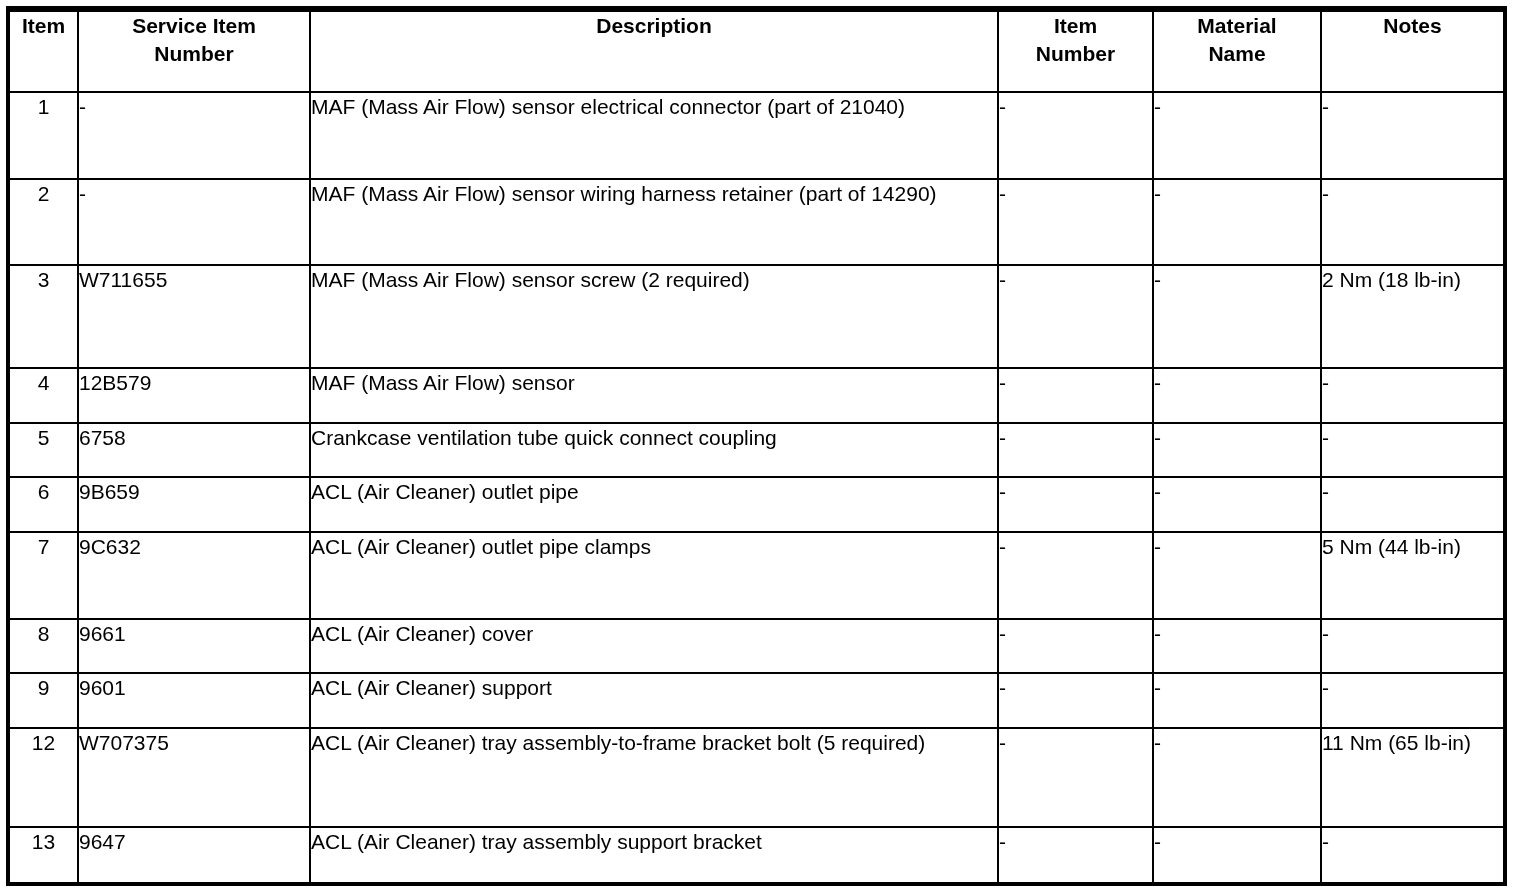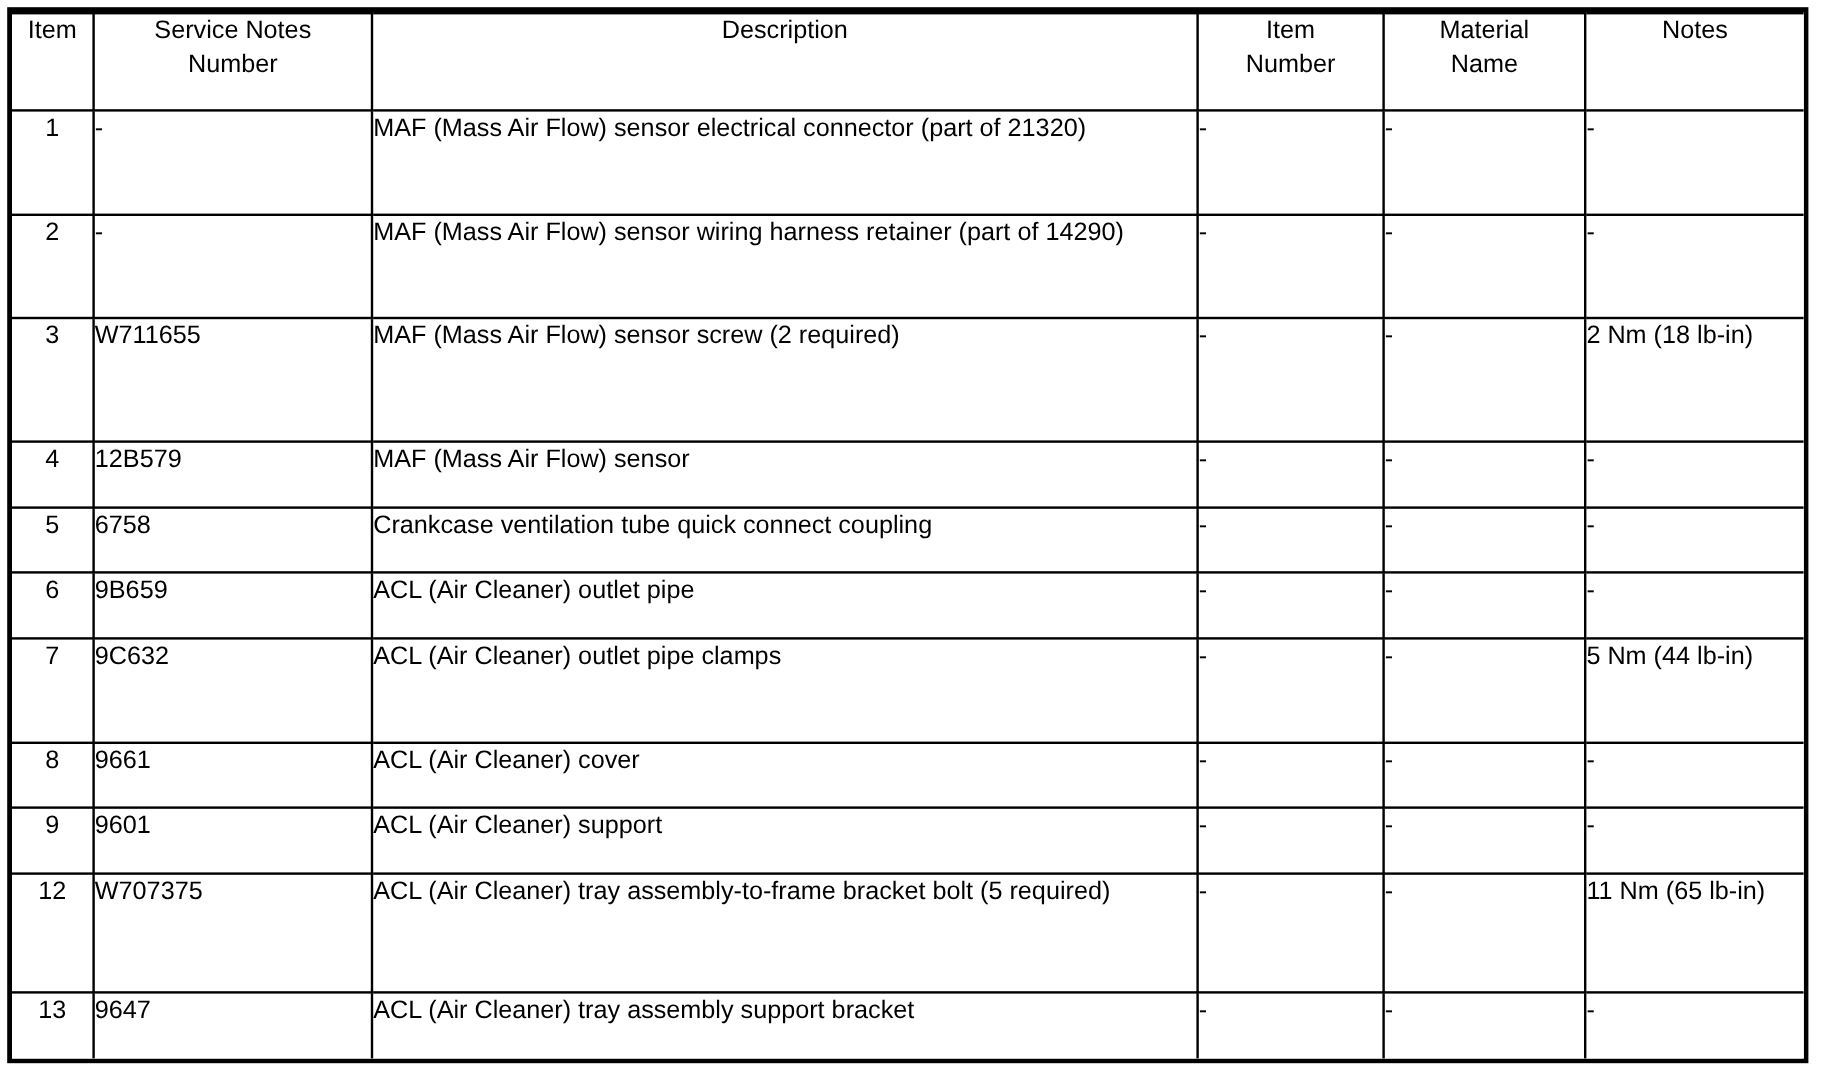--- a/index.html
+++ b/index.html
@@ -44,21 +44,21 @@
   col.col-desc { width: 688px; }
   col.col-tool { width: 155px; }
   col.col-mat { width: 168px; }
   col.col-notes { width: 182px; }
 
   
   thead th {
     border-top: none;
     border-bottom-width: 4px;
     text-align: center;
-    font-weight: normal;
+    font-weight: bold;
     font-size: 21px;
     line-height: 1.32;
     height: 79px;
     padding: 10px 6px 6px 6px;
     vertical-align: top;
   }
   thead th.th-item { border-left: none; }
   thead th.th-notes { border-right: none; }
 
   
@@ -97,40 +97,40 @@
       <col class="col-spn">
       <col class="col-desc">
       <col class="col-tool">
       <col class="col-mat">
       <col class="col-notes">
     </colgroup>
     <thead>
       <tr>
         <th class="th-item">Item</th>
         <th class="th-spn">
-          <span>Service Notes</span><br>
+          <span>Service Item</span><br>
           <span>Number</span>
         </th>
         <th class="th-desc">Description</th>
         <th class="th-tool">
           <span>Item</span><br>
           <span>Number</span>
         </th>
         <th class="th-mat">
           <span>Material</span><br>
           <span>Name</span>
         </th>
         <th class="th-notes">Notes</th>
       </tr>
     </thead>
     <tbody id="parts-table-body">
         <tr style="height: 76px;">
           <td class="cell-item">1</td>
           <td class="cell-spn">-</td>
-          <td class="cell-desc">MAF (Mass Air Flow) sensor electrical connector (part of 21320)</td>
+          <td class="cell-desc">MAF (Mass Air Flow) sensor electrical connector (part of 21040)</td>
           <td class="cell-tool">-</td>
           <td class="cell-mat">-</td>
           <td class="cell-notes">-</td>
         </tr>
         <tr style="height: 76px;">
           <td class="cell-item">2</td>
           <td class="cell-spn">-</td>
           <td class="cell-desc">MAF (Mass Air Flow) sensor wiring harness retainer (part of 14290)</td>
           <td class="cell-tool">-</td>
           <td class="cell-mat">-</td>

